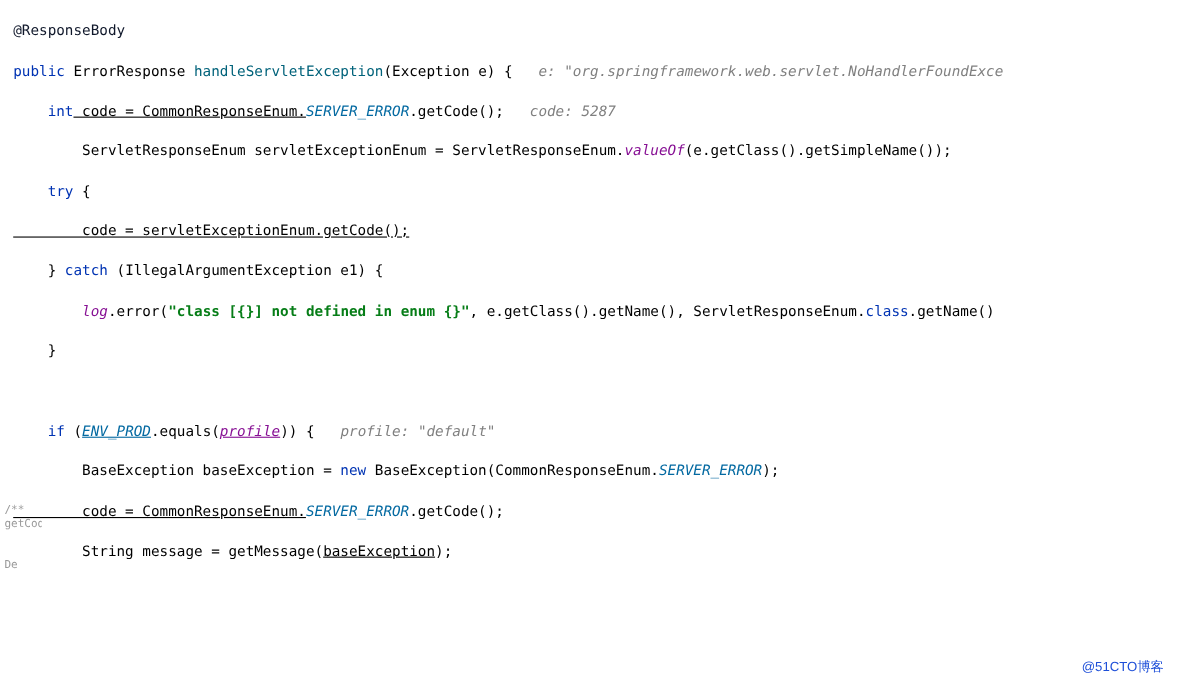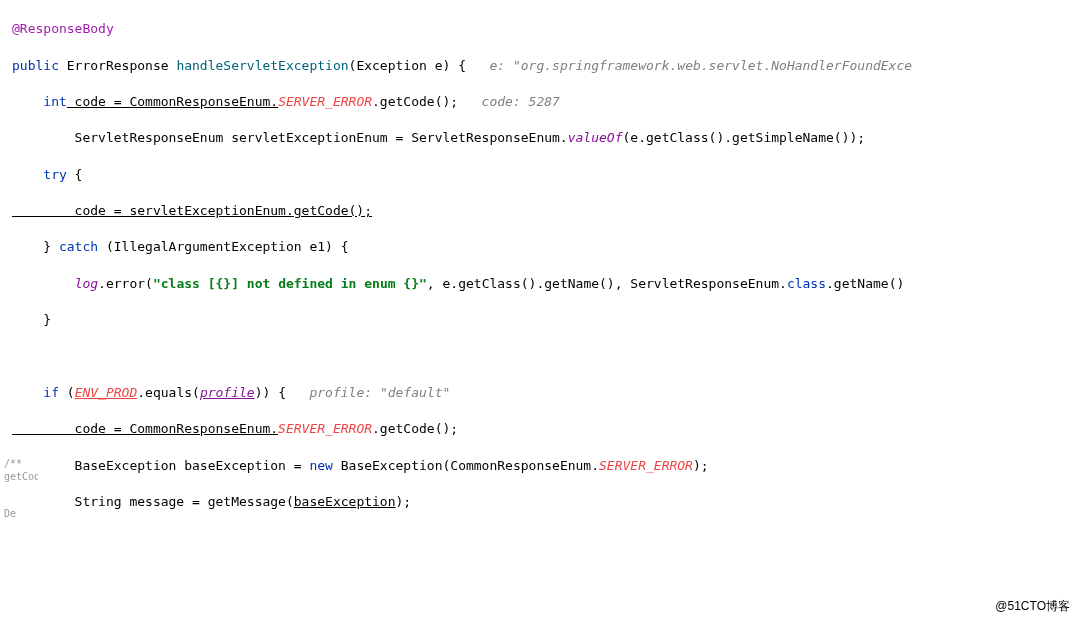--- a/index.html
+++ b/index.html
@@ -10,64 +10,64 @@
       width: 1080px;
       overflow: hidden;
     }
     .editor {
       padding: 2px 4px;
       line-height: 1.4;
       white-space: pre;
       overflow: hidden;
     }
     .kw { color: #0033b3; }
-    .annotation { color: #a21caf; }
+    .annotation { color: #0f172a; }
     .method { color: #00627a; }
     .field { color: #871094; font-style: italic; }
     .string { color: #067d17; font-weight: bold; }
-    .enum-const { color: #ef4444; font-style: italic; }
+    .enum-const { color: #0369a1; font-style: italic; }
     .comment { color: #808080; font-style: italic; }
     .underline { text-decoration: underline; }
     .code-line { padding: 0 8px; }
     .left-gutter {
       position: absolute;
       left: 0;
       top: 455px;
       width: 40px;
       font-size: 10px;
       color: #999;
       padding: 2px;
     }
     .left-gutter div { padding: 1px 2px; white-space: nowrap; overflow: hidden; }
     .watermark {
       position: absolute;
-      right: 10px;
+      right: 22px;
       bottom: 6px;
-      color: #000000;
+      color: #1d4ed8;
       font-size: 12px;
       font-family: Arial, sans-serif;
     }
   </style>
 </head>
 <body>
 
 <div class="editor">
 <div class="code-line"><span class="annotation">@ResponseBody</span></div>
 <div class="code-line"><span class="kw">public</span> <span>ErrorResponse</span> <span class="method">handleServletException</span>(<span>Exception</span> <span>e</span>)<span> {</span><span class="comment">   e: "org.springframework.web.servlet.NoHandlerFoundExce</span></div>
 <div class="code-line">    <span class="kw">int</span><span class="underline"> code = CommonResponseEnum.</span><span class="enum-const">SERVER_ERROR</span><span>.getCode();</span><span class="comment">   code: 5287</span></div>
 <div class="code-line"><span>        ServletResponseEnum servletExceptionEnum = ServletResponseEnum.</span><span class="field">valueOf</span><span>(e.getClass().getSimpleName());</span></div>
 <div class="code-line">    <span class="kw">try</span><span> {</span></div>
 <div class="code-line"><span class="underline">        code = servletExceptionEnum.getCode();</span></div>
 <div class="code-line"><span>    } </span><span class="kw">catch</span><span> (IllegalArgumentException e1) {</span></div>
 <div class="code-line"><span>        </span><span class="field">log</span><span>.error(</span><span class="string">"class [{}] not defined in enum {}"</span><span>, e.getClass().getName(), ServletResponseEnum.</span><span class="kw">class</span><span>.getName()</span></div>
 <div class="code-line"><span>    }</span></div>
 <div class="code-line"> </div>
 <div class="code-line">    <span class="kw">if</span><span> (</span><span class="enum-const underline">ENV_PROD</span><span>.equals(</span><span class="field underline">profile</span><span>)) {</span><span class="comment">   profile: "default"</span></div>
+<div class="code-line"><span>        BaseException baseException = </span><span class="kw">new</span><span> BaseException(CommonResponseEnum.</span><span class="enum-const">SERVER_ERROR</span><span>);</span></div>
 <div class="code-line"><span class="underline">        code = CommonResponseEnum.</span><span class="enum-const">SERVER_ERROR</span><span>.getCode();</span></div>
-<div class="code-line"><span>        BaseException baseException = </span><span class="kw">new</span><span> BaseException(CommonResponseEnum.</span><span class="enum-const">SERVER_ERROR</span><span>);</span></div>
 <div class="code-line"><span>        String message = getMessage(</span><span class="underline">baseException</span><span>);</span></div>
 
 
 
 
 
 </div>
 
 <div class="left-gutter">
   <div>/**</div>

